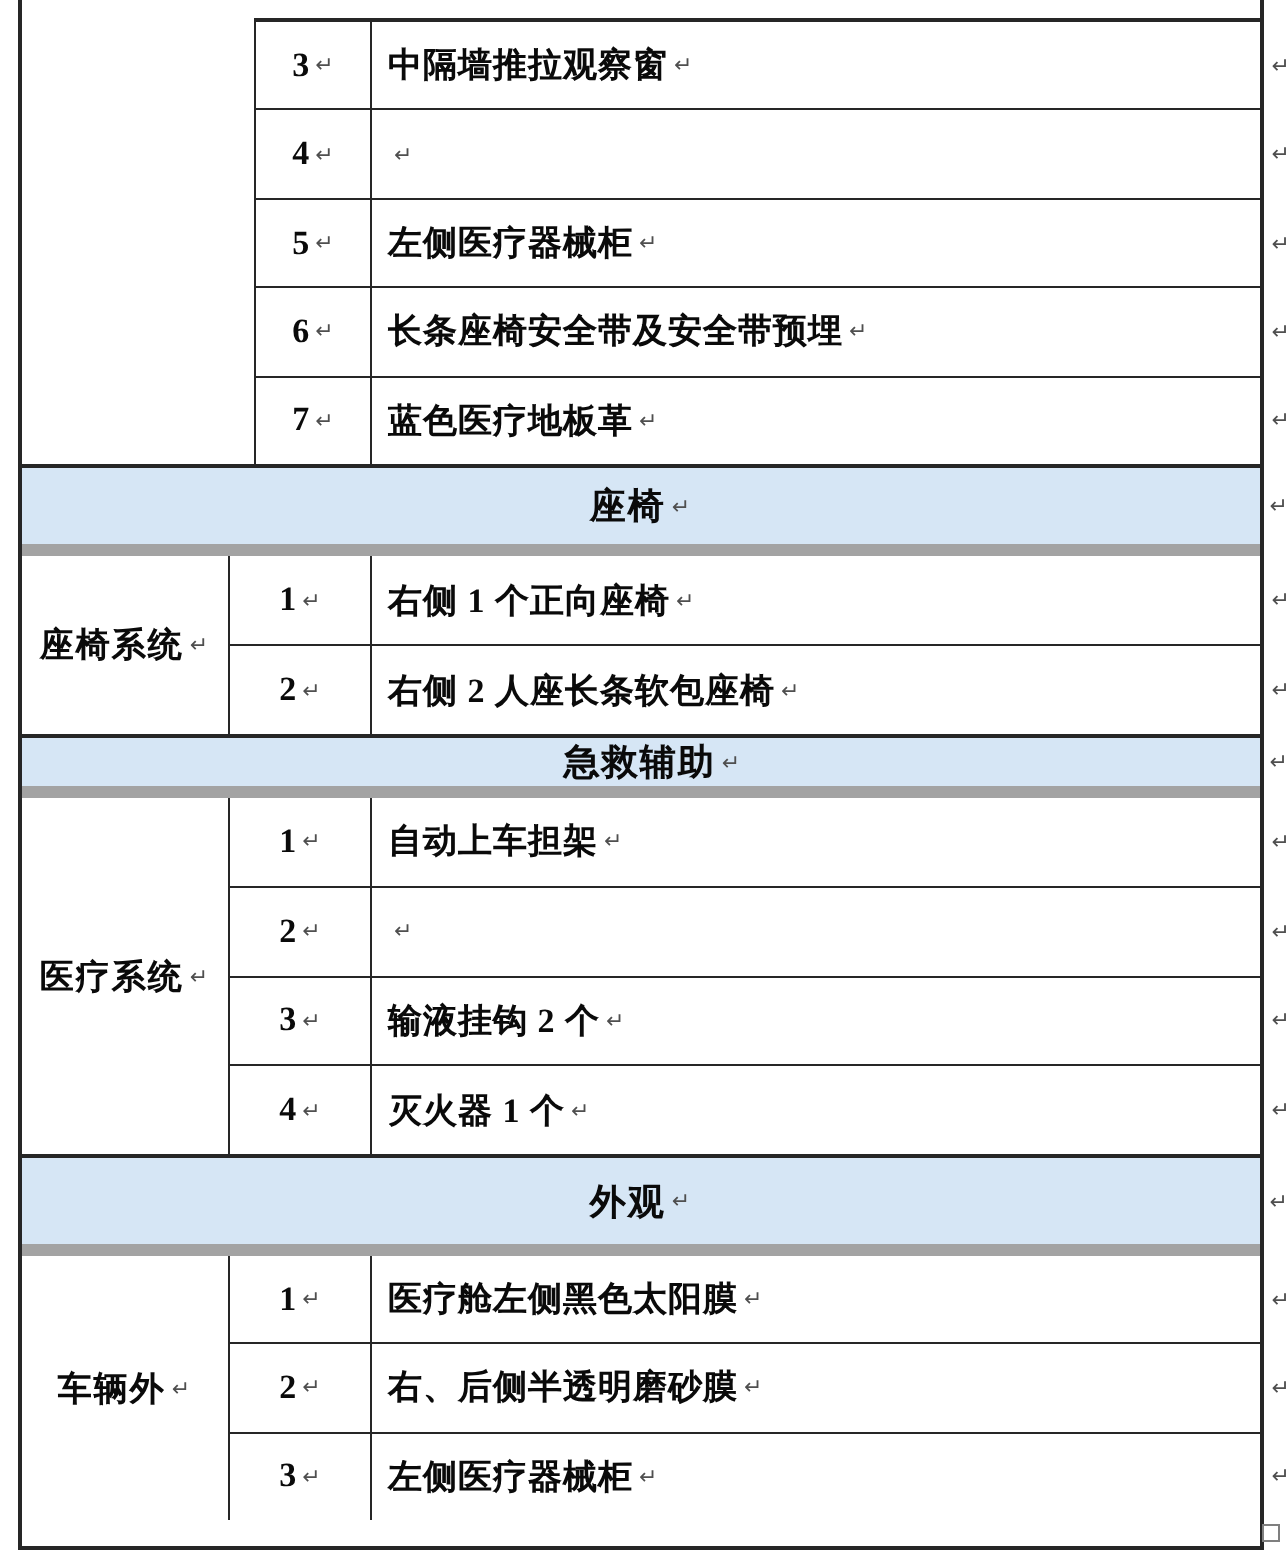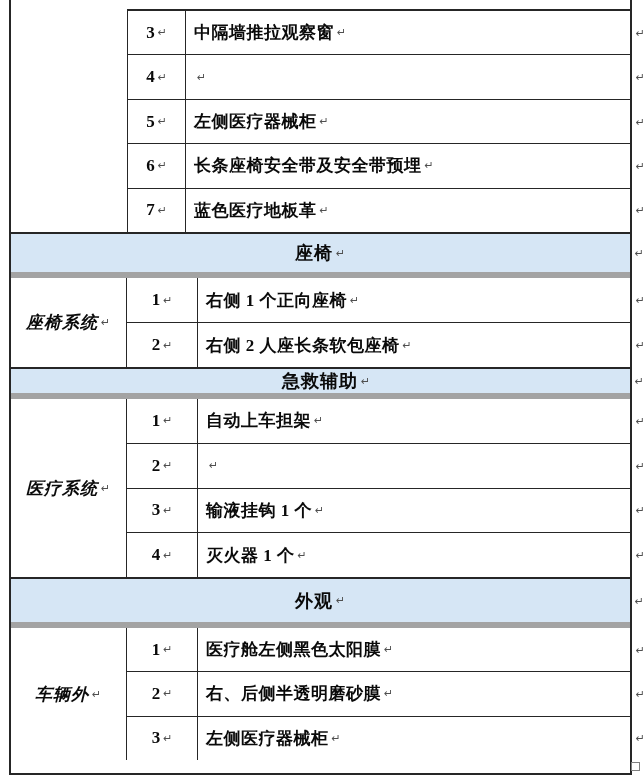--- a/index.html
+++ b/index.html
@@ -20,23 +20,23 @@
   
   .secA { display:flex; }
   .secA-left { width:116px; }
   .secA-main {
     flex:1; margin-top:9px; border-top:2px solid #262626; border-left:1px solid #262626;
     display:flex; flex-direction:column;
   }
   
   .sec { display:flex; }
   .labelcell {
-    width:116px; border-right:1px solid #262626;
+    width:104px; border-right:1px solid #262626;
     display:flex; align-items:center; justify-content:center;
-    font-size:17px; letter-spacing:1px;font-style:italic;
+    font-size:17px; letter-spacing:1px;
   }
   .rows { flex:1; display:flex; flex-direction:column; }
 
   .row { flex:1; display:flex; position:relative; }
   .rows .row + .row, .secA-main .row + .row { border-top:1px solid #262626; }
   .numcell {
     border-right:1px solid #262626;
     display:flex; align-items:center; justify-content:center; font-size:17px;
   }
   .numA { width:58px; }
@@ -209,21 +209,21 @@
             </div>
           <span class="pm rowend">↵</span>
         </div>
 
         <div class="row">
           <div class="numcell numB">
               <span>3</span>
               <span class="pm">↵</span>
             </div>
           <div class="txtcell">
-              <span>输液挂钩 1 个</span>
+              <span>输液挂钩 2 个</span>
               <span class="pm">↵</span>
             </div>
           <span class="pm rowend">↵</span>
         </div>
 
         <div class="row">
           <div class="numcell numB">
               <span>4</span>
               <span class="pm">↵</span>
             </div>

